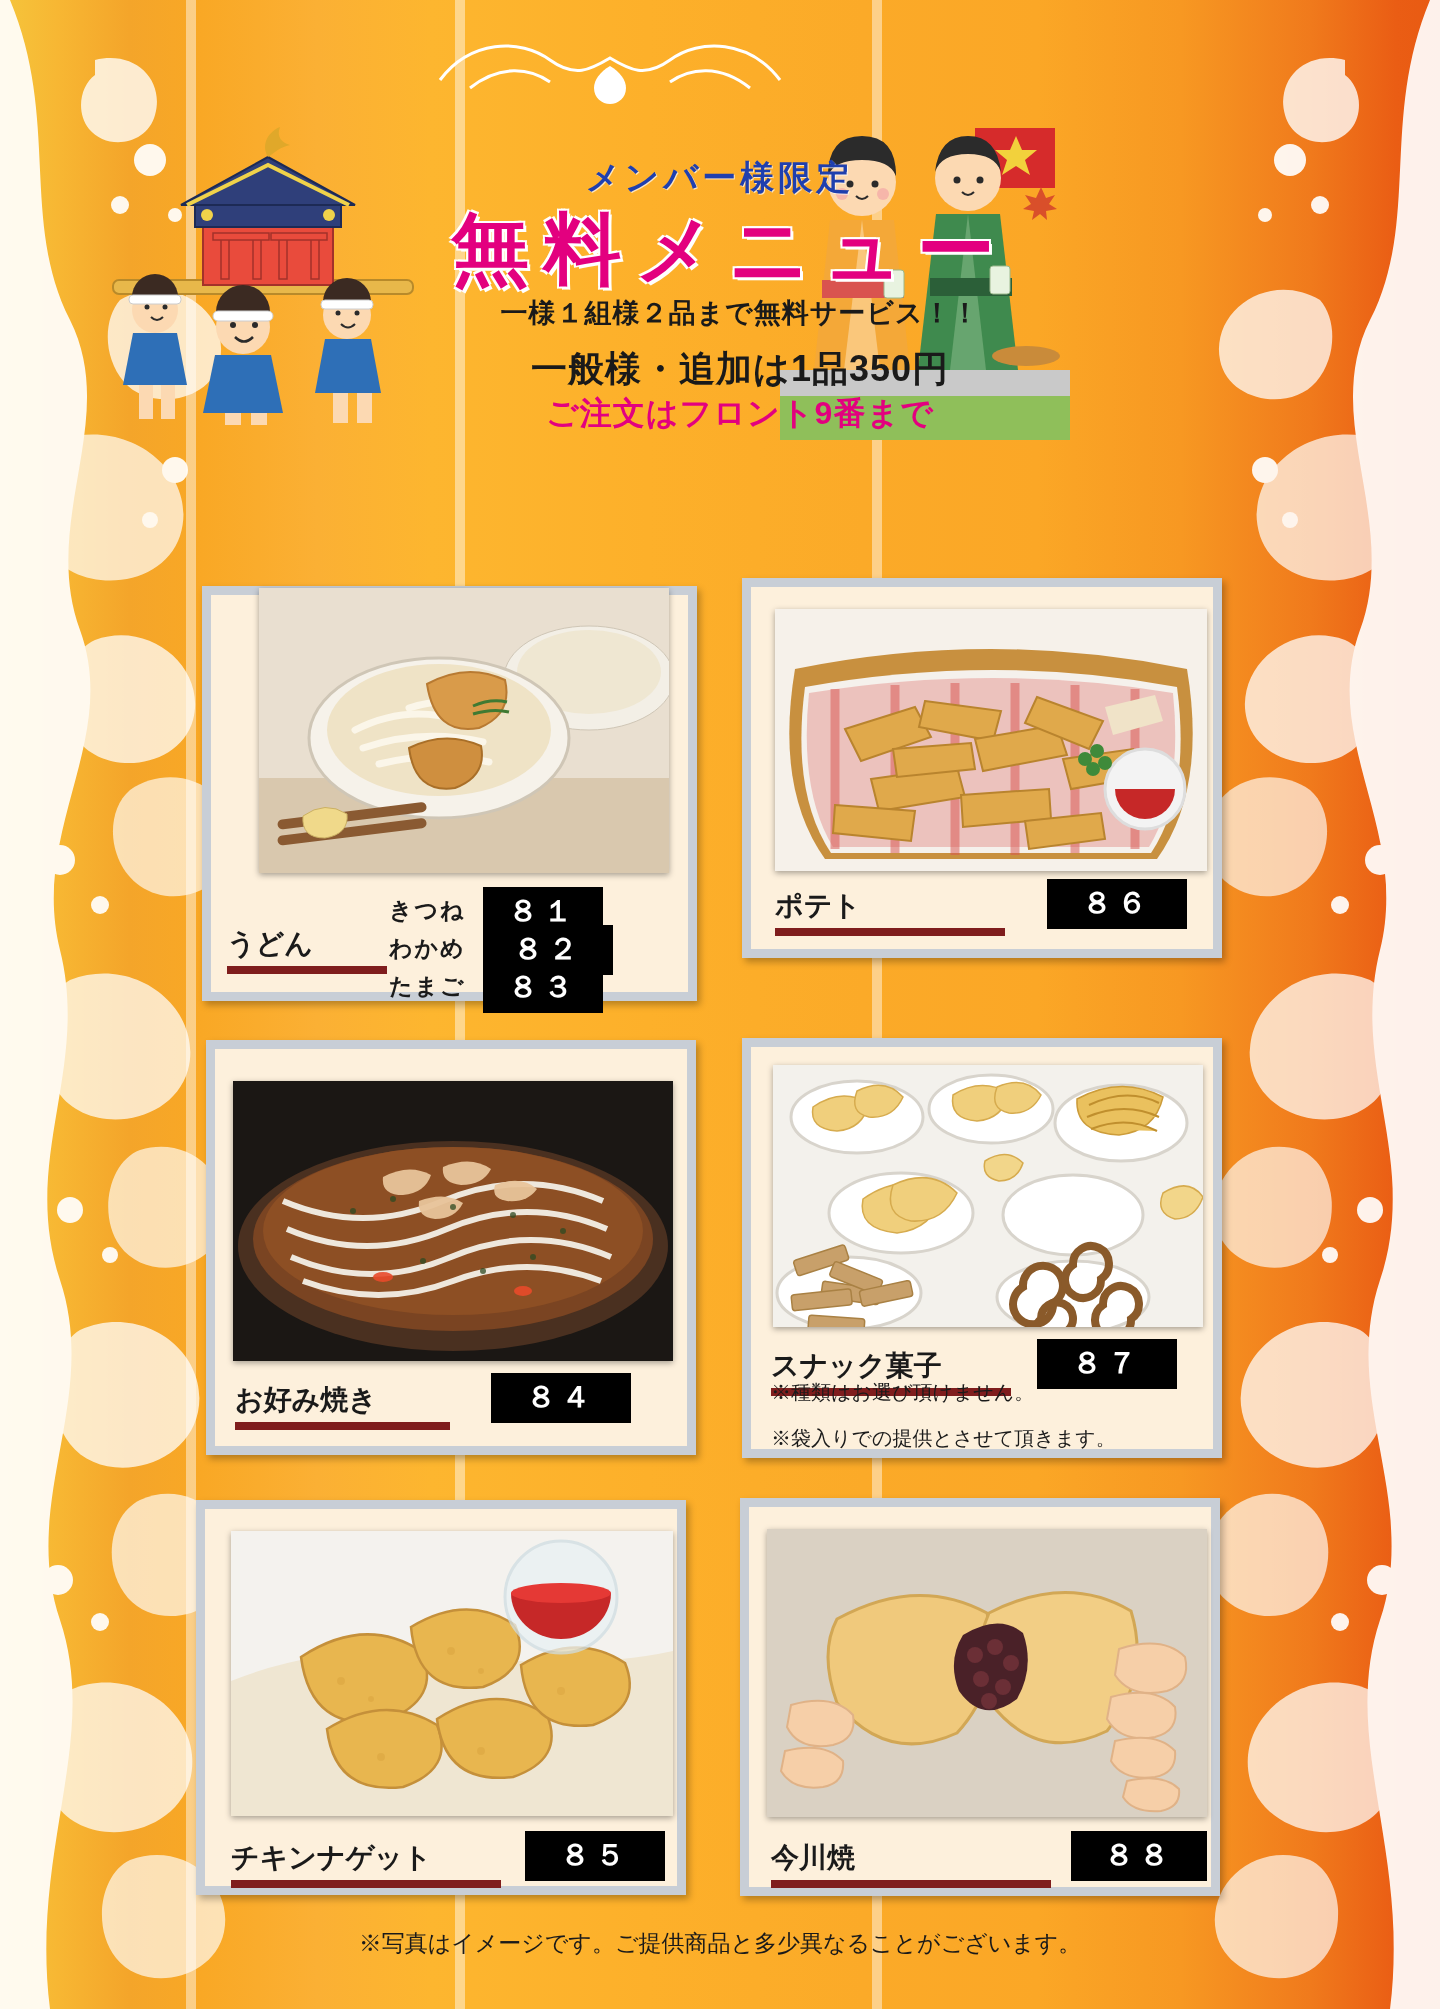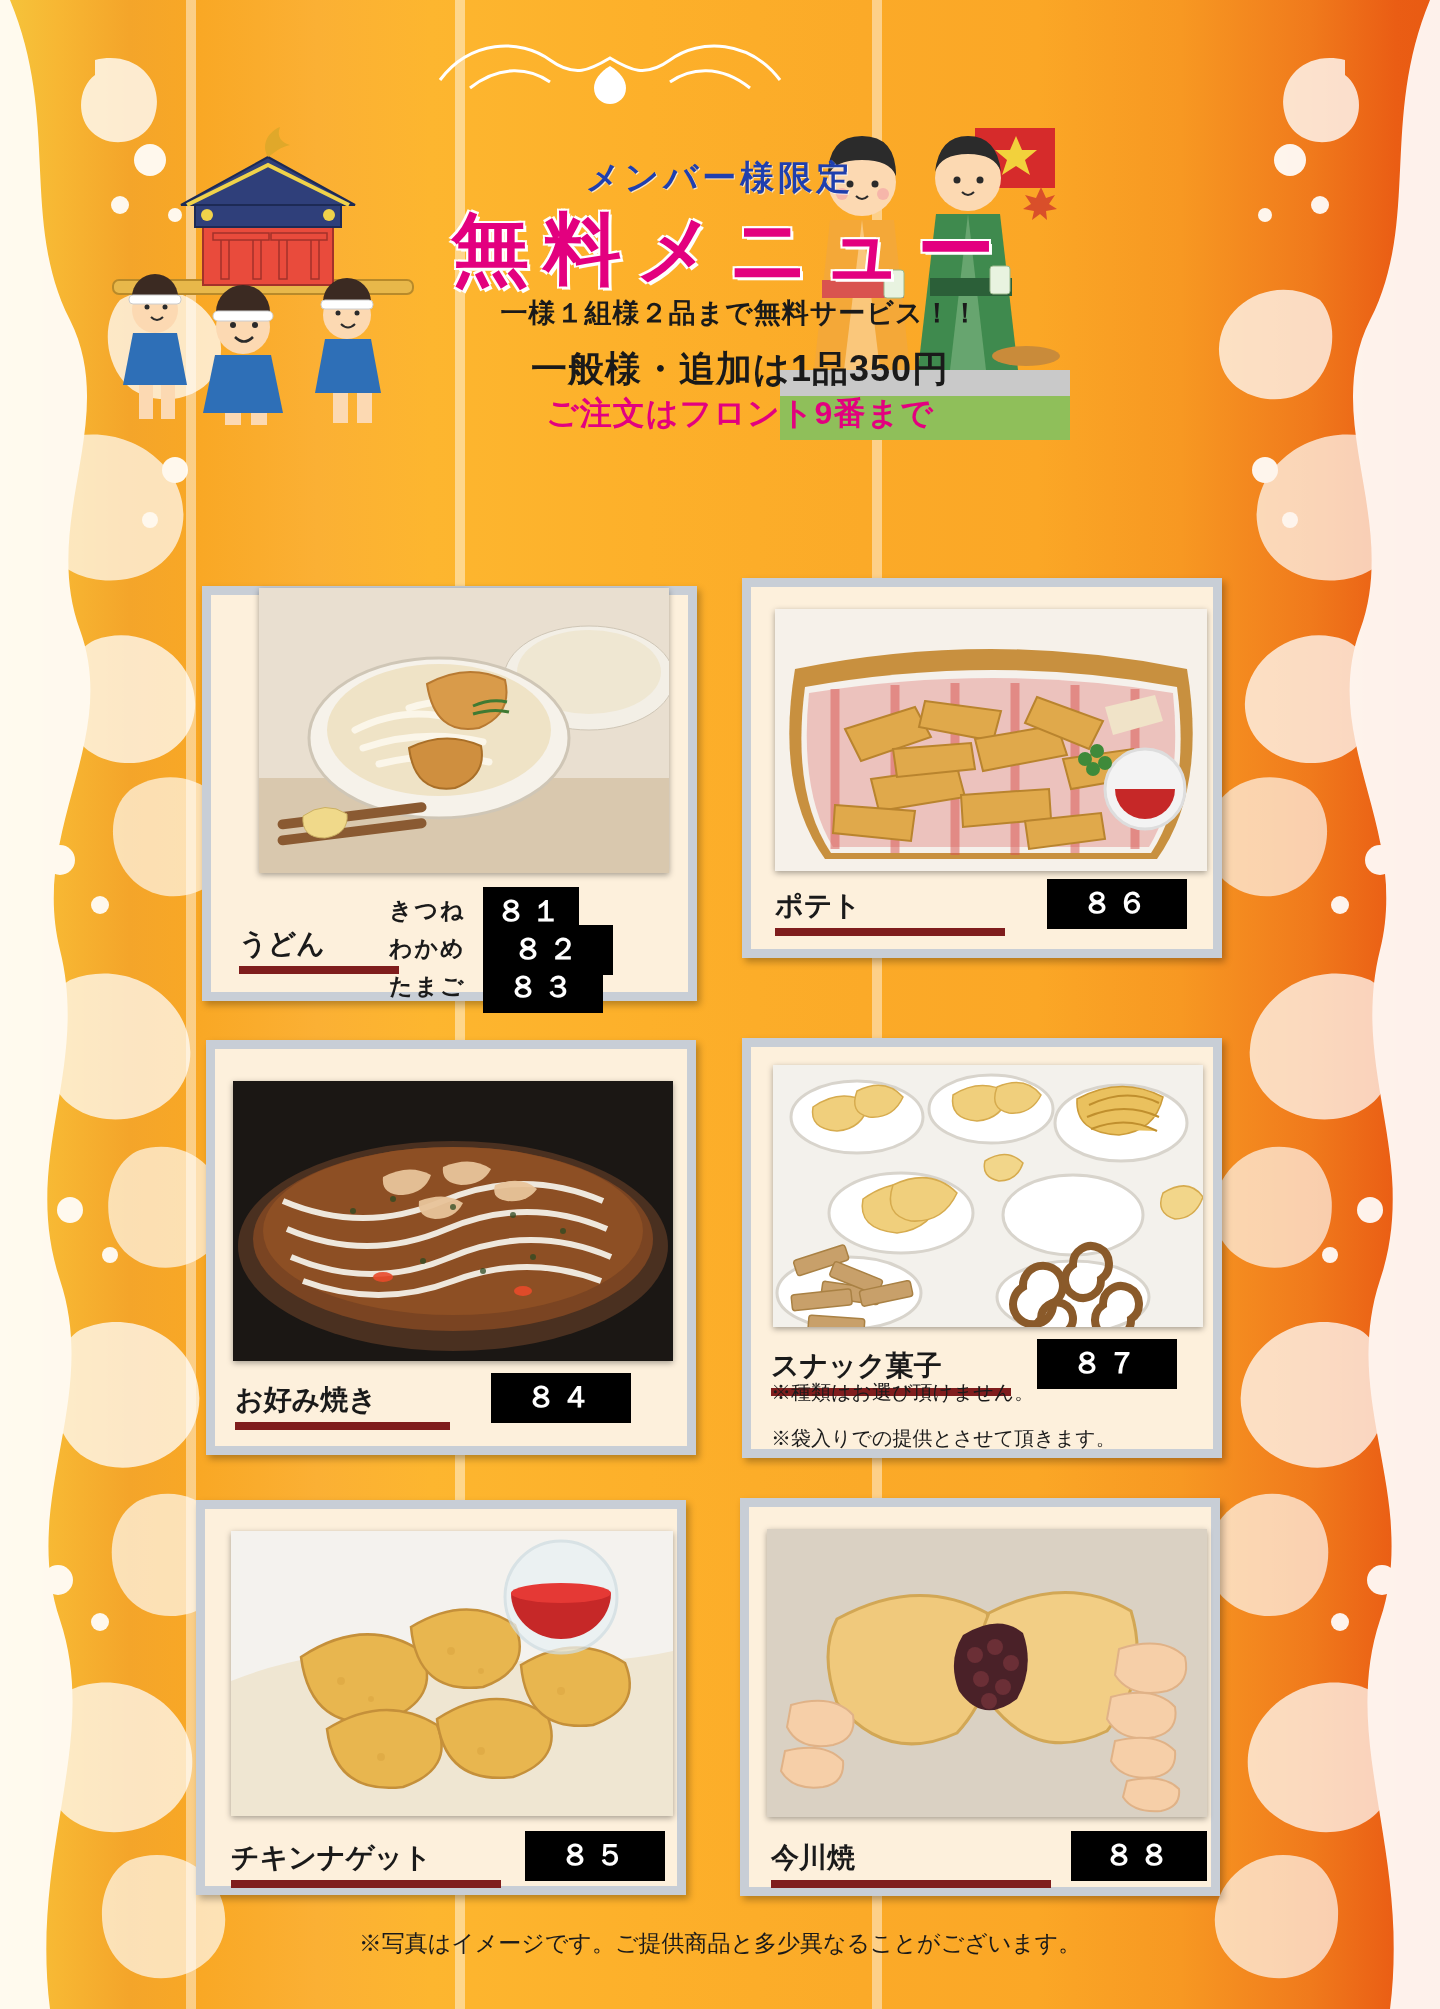--- a/index.html
+++ b/index.html
@@ -342,23 +342,23 @@
           <path d="M150,160 q36,-18 72,-2 q6,30 -26,42 q-40,6 -46,-40z" fill="#cf8f3f" stroke="#a96f28" stroke-width="2"></path>
           <g stroke="#3f7a32" stroke-width="3" fill="none">
             <path d="M214,118 q18,-8 34,-4"></path>
               <path d="M214,126 q20,-6 36,-2"></path>
           </g>
           <rect x="18" y="232" width="150" height="10" rx="5" fill="#8a5a32" transform="rotate(-7 18 232)"></rect>
           <rect x="18" y="248" width="150" height="10" rx="5" fill="#8a5a32" transform="rotate(-7 18 248)"></rect>
           <path d="M44,228 q22,-16 44,-2 q2,20 -22,24 q-24,0 -22,-22z" fill="#f0d98a" stroke="#cbb063"></path>
         </svg>
       </div>
-      <div class="dish-name" style="left:28px; top:330px; width:160px;">うどん</div>
+      <div class="dish-name" style="left:16px; top:330px; width:160px;">うどん</div>
       <div class="variant-label" style="left:178px; top:300px;">きつね</div>
-      <div class="num-badge" style="left:272px; top:292px; width:96px;">８１</div>
+      <div class="num-badge" style="left:272px; top:292px; width:120px;">８１</div>
       <div class="variant-label" style="left:178px; top:338px;">わかめ</div>
       <div class="num-badge" style="left:272px; top:330px; width:130px;">８２</div>
       <div class="variant-label" style="left:178px; top:376px;">たまご</div>
       <div class="num-badge" style="left:272px; top:368px; width:120px;">８３</div>
     </div>
 
     <div class="card" style="left:742px; top:578px; width:480px; height:380px;">
       <div class="card-photo" style="left:24px; top:22px; width:432px; height:262px;">
         <svg class="ph" viewBox="0 0 432 262" preserveAspectRatio="none" xmlns="http://www.w3.org/2000/svg">
           <rect width="432" height="262" fill="#f2ece4"></rect>

